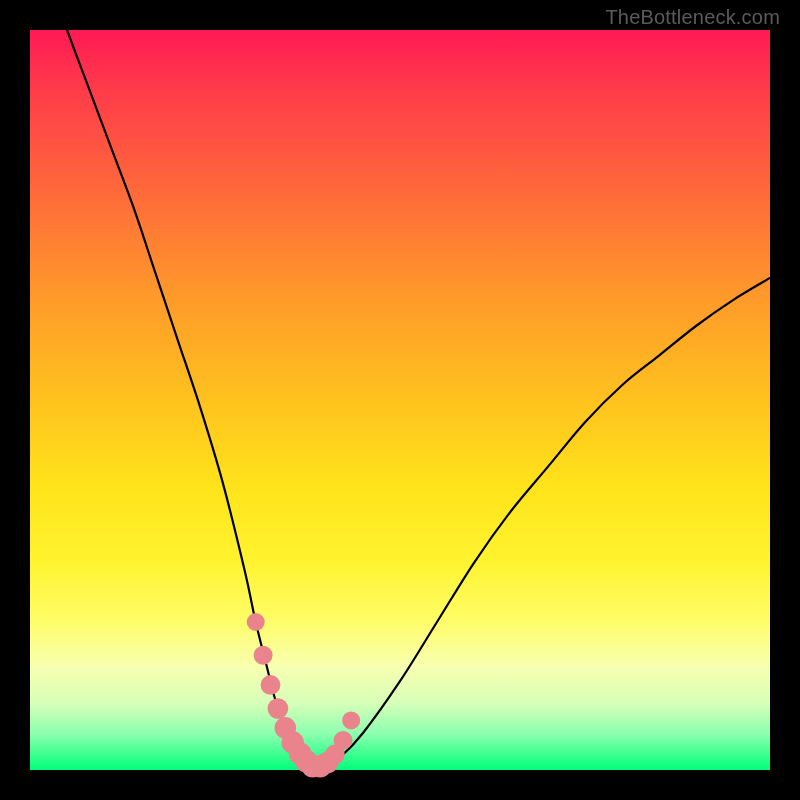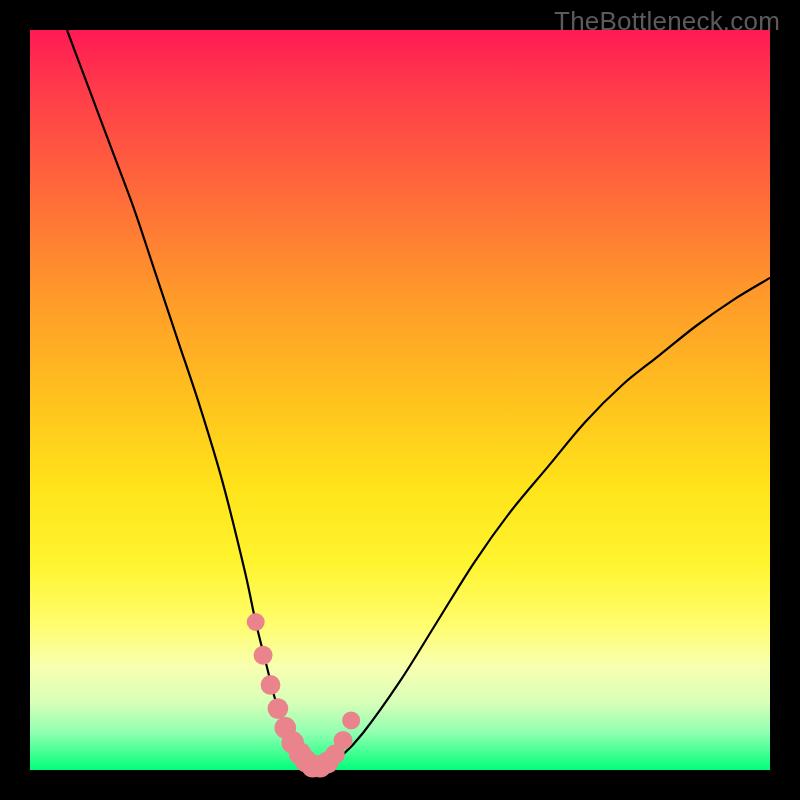--- a/index.html
+++ b/index.html
@@ -37,21 +37,21 @@
       #d6ffb8 91%,
       #8fffb0 95%,
       #00ff7a 100%
     );
   }
   .watermark {
     position: absolute;
     top: 6px;
     right: 20px;
     color: #5b5b5b;
-    font-size: 26px;
+    font-size: 20px;
     letter-spacing: 0.2px;
     font-weight: 500;
   }
   svg.curve {
     position: absolute;
     left: 0;
     top: 0;
     width: 740px;
     height: 740px;
     overflow: visible;

